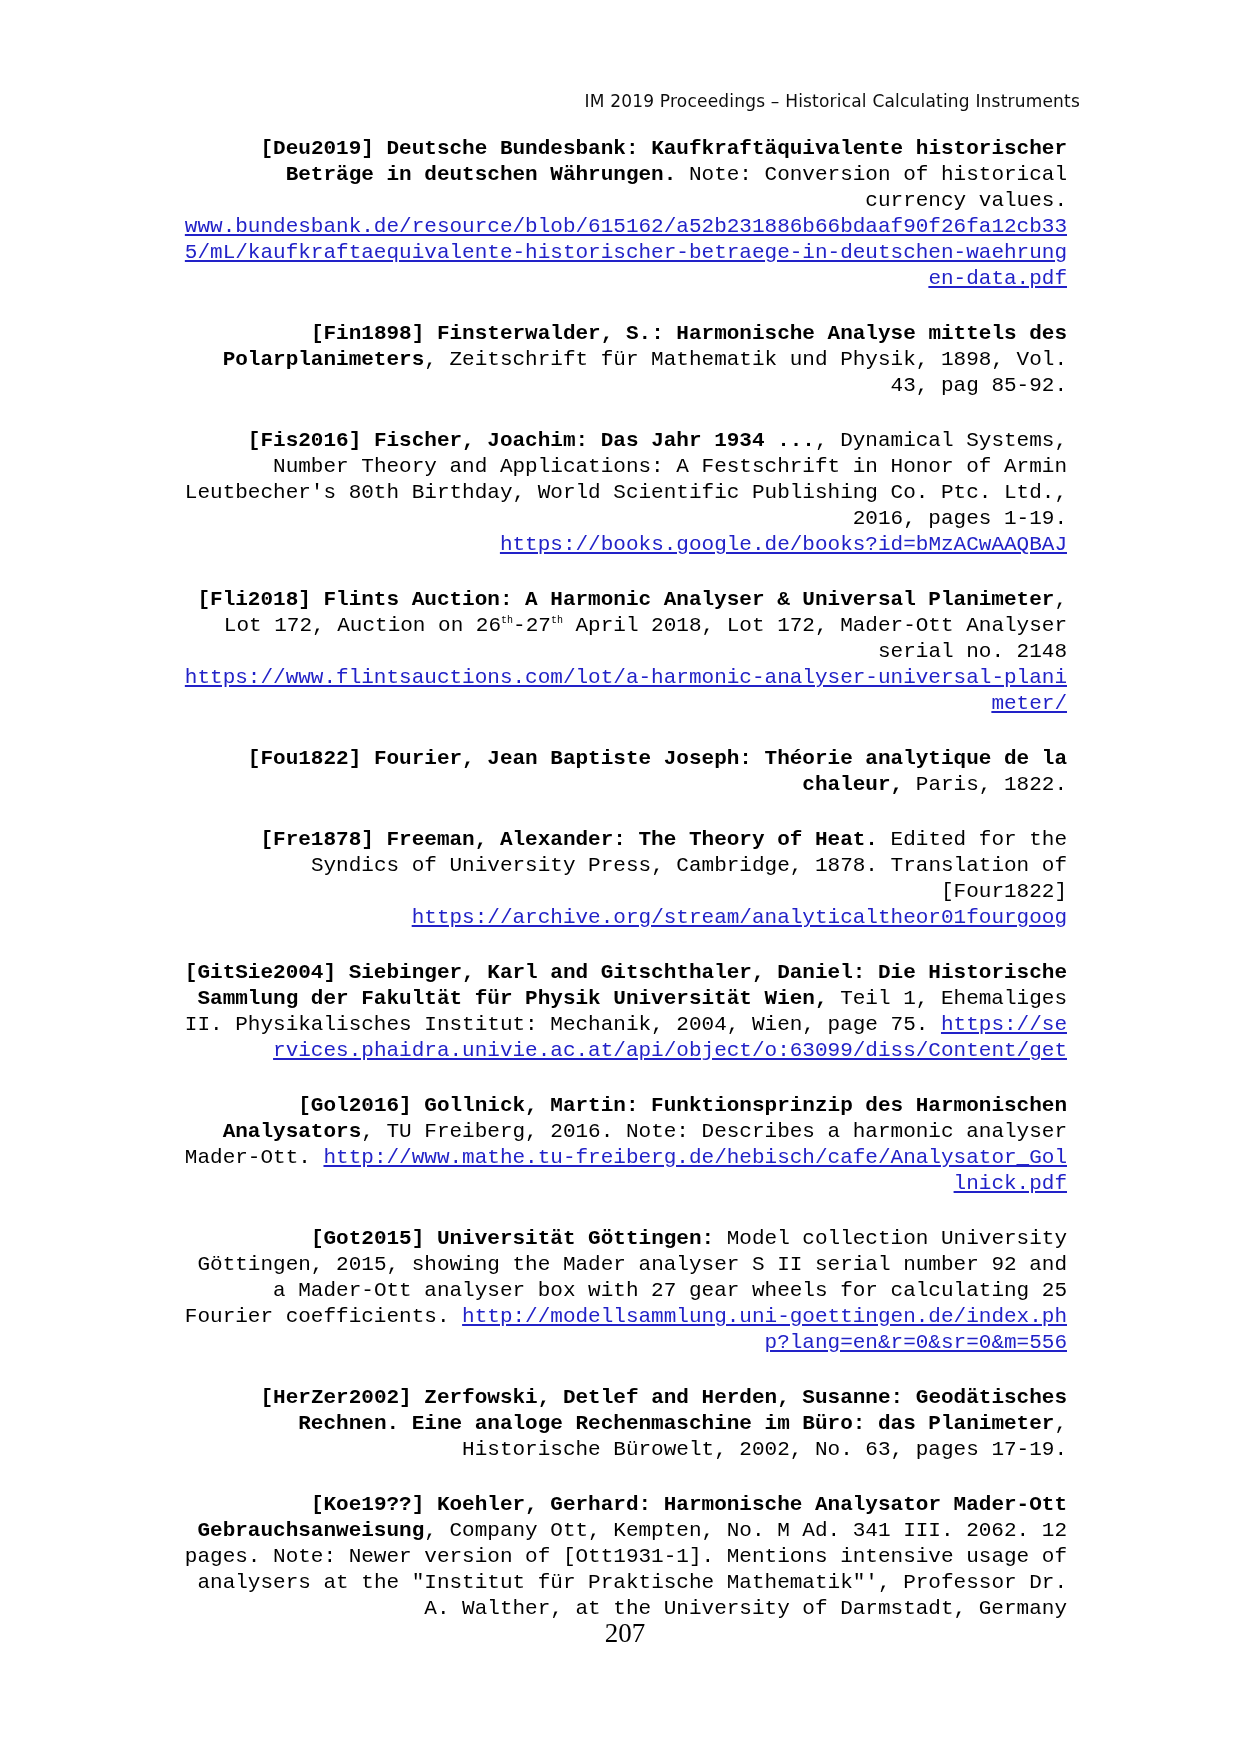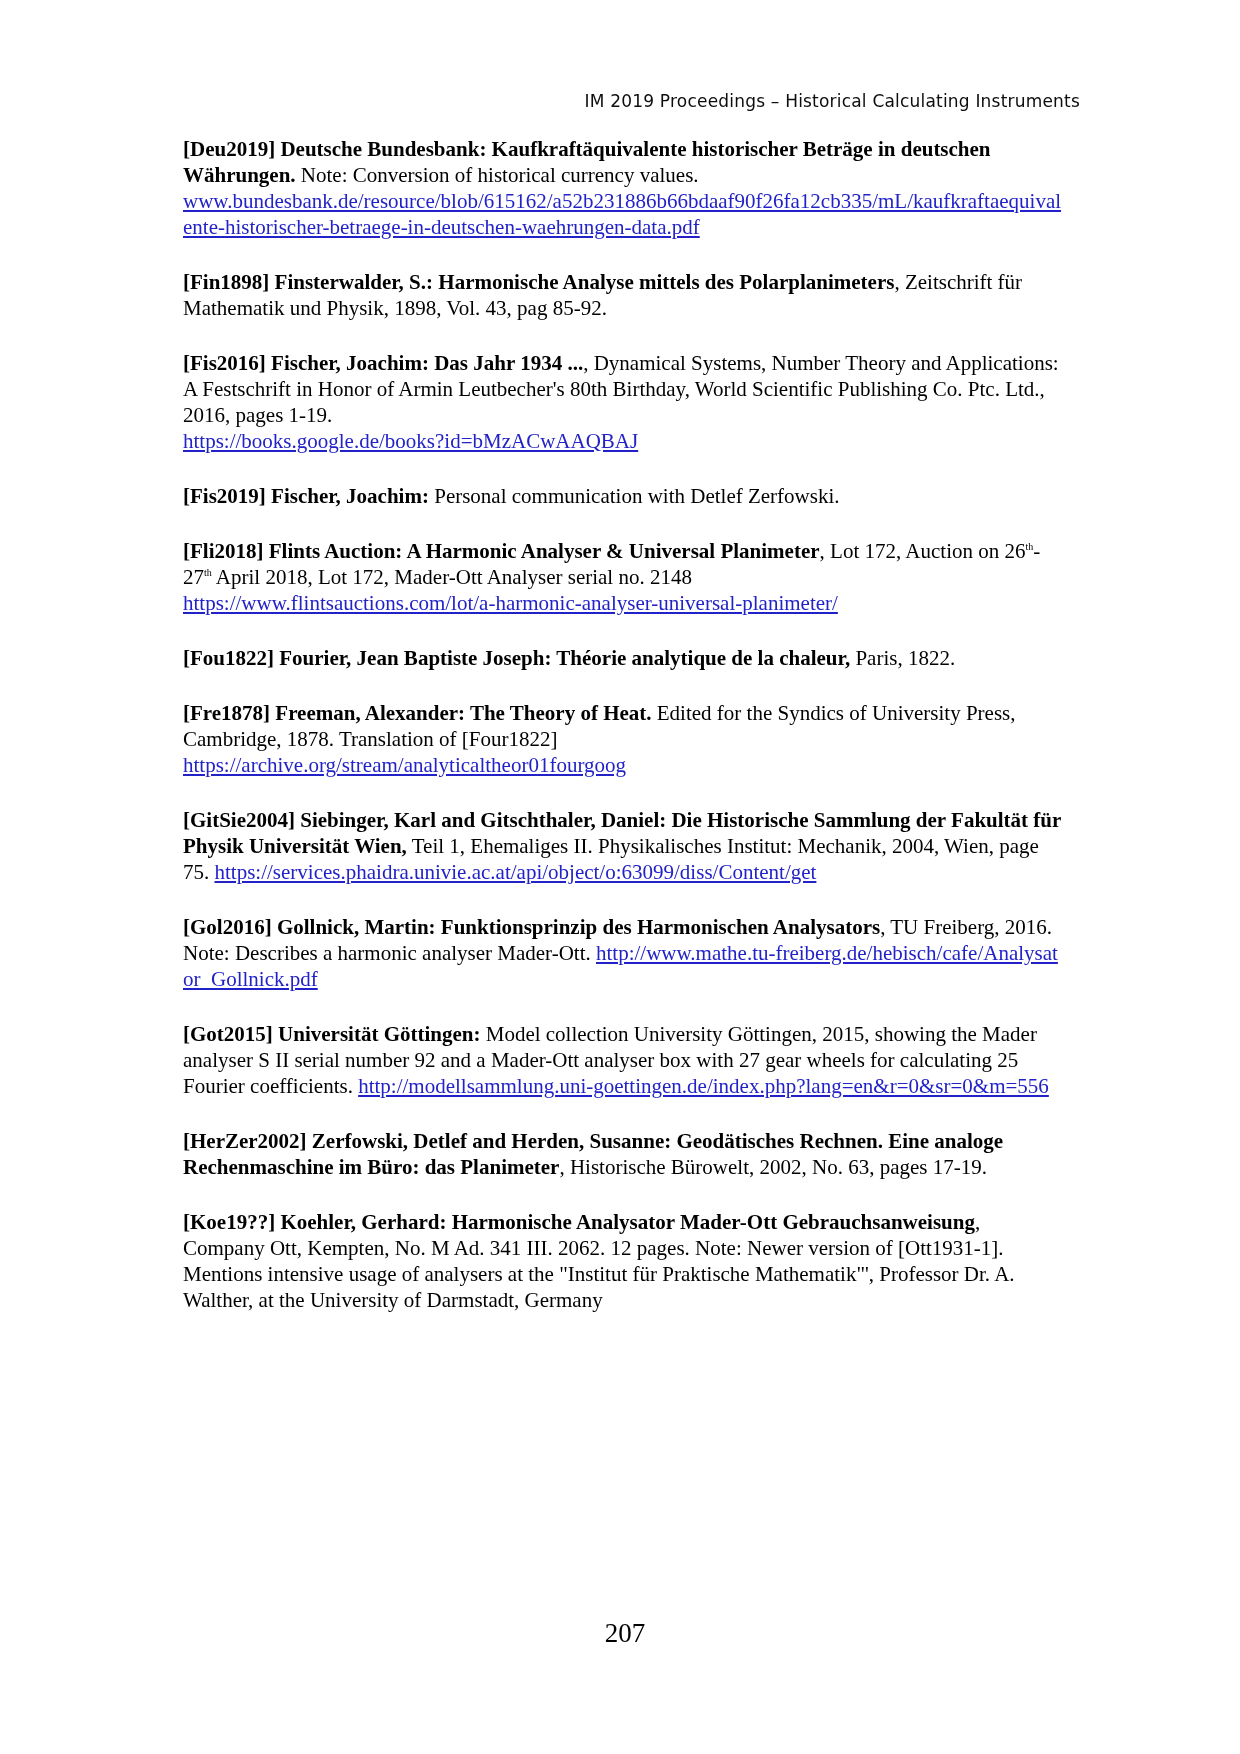--- a/index.html
+++ b/index.html
@@ -29,21 +29,22 @@
     letter-spacing: 0.2px;
     white-space: nowrap;
   }
   .content {
     position: absolute;
     top: 136px;
     left: 183px;
     width: 884px;
     font-size: 21px;
     line-height: 26px;
-    text-align: left;
+    text-align: right;
+    font-family: Liberation Mono, monospace;
   }
   .entry {
     margin: 0 0 29px 0;
     padding: 0;
   }
   .bold {
     font-weight: 700;
   }
   .reg {
     font-weight: 400;
@@ -73,21 +74,20 @@
 </head>
 <body>
 
 <div class="page">
   <div class="running-header">IM 2019 Proceedings – Historical Calculating Instruments</div>
 
   <div class="content">
       <p class="entry"><span class="bold">[Deu2019] Deutsche Bundesbank: Kaufkraftäquivalente historischer Beträge in deutschen Währungen.</span><span class="reg"> Note: Conversion of historical currency values.</span><br><a href="#" class="link">www.bundesbank.de/resource/blob/615162/a52b231886b66bdaaf90f26fa12cb335/mL/kaufkraftaequivalente-historischer-betraege-in-deutschen-waehrungen-data.pdf</a></p>
       <p class="entry"><span class="bold">[Fin1898] Finsterwalder, S.: Harmonische Analyse mittels des Polarplanimeters</span><span class="reg">, Zeitschrift für Mathematik und Physik, 1898, Vol. 43, pag 85-92.</span><br></p>
       <p class="entry"><span class="bold">[Fis2016] Fischer, Joachim: Das Jahr 1934 ...</span><span class="reg">, Dynamical Systems, Number Theory and Applications: A Festschrift in Honor of Armin Leutbecher's 80th Birthday, World Scientific Publishing Co. Ptc. Ltd., 2016, pages 1-19.</span><br><a href="#" class="link">https://books.google.de/books?id=bMzACwAAQBAJ</a></p>
-      <p class="entry"><span class="bold">[Fis2019] Fischer, Joachim:</span><span class="reg"> Personal communication with Detlef Zerfowski.</span></p>
       <p class="entry"><span class="bold">[Fli2018] Flints Auction: A Harmonic Analyser &amp; Universal Planimeter</span><span class="reg">, Lot 172, Auction on 26</span><span class="reg"><sup>th</sup></span><span class="reg">-27</span><span class="reg"><sup>th</sup></span><span class="reg"> April 2018, Lot 172, Mader-Ott Analyser serial no. 2148</span><br><a href="#" class="link">https://www.flintsauctions.com/lot/a-harmonic-analyser-universal-planimeter/</a></p>
       <p class="entry"><span class="bold">[Fou1822] Fourier, Jean Baptiste Joseph: Théorie analytique de la chaleur,</span><span class="reg"> Paris, 1822.</span><br></p>
       <p class="entry"><span class="bold">[Fre1878] Freeman, Alexander: The Theory of Heat.</span><span class="reg"> Edited for the Syndics of University Press, Cambridge, 1878. Translation of [Four1822]</span><br><a href="#" class="link">https://archive.org/stream/analyticaltheor01fourgoog</a></p>
       <p class="entry"><span class="bold">[GitSie2004] Siebinger, Karl and Gitschthaler, Daniel: Die Historische Sammlung der Fakultät für Physik Universität Wien,</span><span class="reg"> Teil 1, Ehemaliges II. Physikalisches Institut: Mechanik, 2004, Wien, page 75. </span><a href="#" class="link">https://services.phaidra.univie.ac.at/api/object/o:63099/diss/Content/get</a></p>
       <p class="entry"><span class="bold">[Gol2016] Gollnick, Martin: Funktionsprinzip des Harmonischen Analysators</span><span class="reg">, TU Freiberg, 2016. Note: Describes a harmonic analyser Mader-Ott. </span><a href="#" class="link">http://www.mathe.tu-freiberg.de/hebisch/cafe/Analysator_Gollnick.pdf</a></p>
       <p class="entry"><span class="bold">[Got2015] Universität Göttingen:</span><span class="reg"> Model collection University Göttingen, 2015, showing the Mader analyser S II serial number 92 and a Mader-Ott analyser box with 27 gear wheels for calculating 25 Fourier coefficients. </span><a href="#" class="link">http://modellsammlung.uni-goettingen.de/index.php?lang=en&amp;r=0&amp;sr=0&amp;m=556</a></p>
       <p class="entry"><span class="bold">[HerZer2002] Zerfowski, Detlef and Herden, Susanne: Geodätisches Rechnen. Eine analoge Rechenmaschine im Büro: das Planimeter</span><span class="reg">, Historische Bürowelt, 2002, No. 63, pages 17-19.</span></p>
       <p class="entry"><span class="bold">[Koe19??] Koehler, Gerhard: Harmonische Analysator Mader-Ott Gebrauchsanweisung</span><span class="reg">, Company Ott, Kempten, No. M Ad. 341 III. 2062. 12 pages. Note: Newer version of [Ott1931-1]. Mentions intensive usage of analysers at the "Institut für Praktische Mathematik"', Professor Dr. A. Walther, at the University of Darmstadt, Germany</span></p>
     </div>
 

